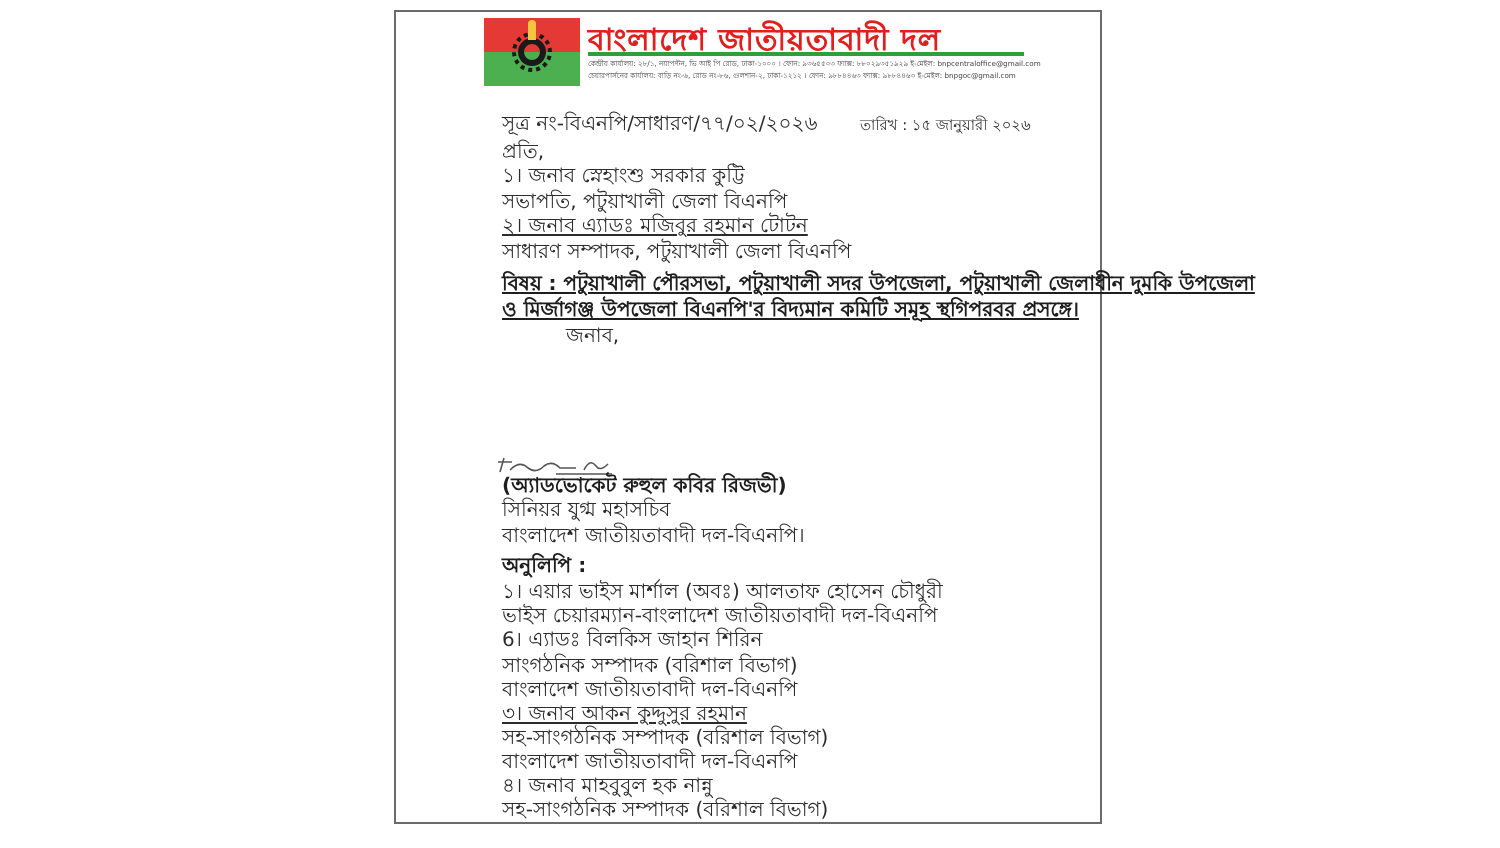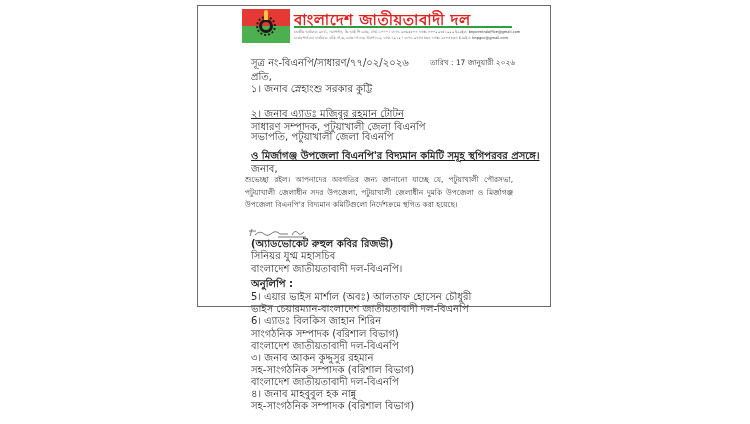--- a/index.html
+++ b/index.html
@@ -13,21 +13,21 @@
       position: relative;
       overflow: hidden;
       font-family: "DejaVu Sans", "Liberation Sans", sans-serif;
       color: #2a2a2a;
     }
     .page {
       position: absolute;
       left: 197px;
       top: 5px;
       width: 354px;
-      height: 302px;
+      height: 407px;
       border: 1.5px solid #6b6b6b;
       box-sizing: border-box;
       background: #ffffff;
     }
     .letterhead {
       position: absolute;
       left: 44px;
       top: 3px;
       width: 270px;
       height: 36px;
@@ -151,46 +151,46 @@
       <div class="gear"></div>
       <div class="torch"></div>
     </div>
     <div class="party-name">বাংলাদেশ জাতীয়তাবাদী দল</div>
     <div class="party-rule"></div>
     <div class="addr l1">কেন্দ্রীয় কার্যালয়: ২৮/১, নয়াপল্টন, ভি আই পি রোড, ঢাকা-১০০০ । ফোন: ৯৩৬৫৫০৩ ফ্যাক্স: ৮৮০২৯৩৫১৯২৯ ই-মেইল: bnpcentraloffice@gmail.com</div>
     <div class="addr l2">চেয়ারপার্সনের কার্যালয়: বাড়ি নং-৬, রোড নং-৮৬, গুলশান-২, ঢাকা-১২১২ । ফোন: ৯৮৮৪৪৬৩ ফ্যাক্স: ৯৮৮৪৪৬৩ ই-মেইল: bnpgoc@gmail.com</div>
   </div>
 
   <div class="line" style="top:52px;">সূত্র নং-বিএনপি/সাধারণ/৭৭/০২/২০২৬</div>
-  <div class="date" style="top:52px;">তারিখ : 17 জানুয়ারী ২০২৬</div>
+  <div class="date" style="top:52px;">তারিখ : ১৫ জানুয়ারী ২০২৬</div>
 
   <div class="line" style="top:66px;">প্রতি,</div>
   <div class="line" style="top:78px;text-align:right;">১। জনাব স্নেহাংশু সরকার কুট্টি</div>
-  <div class="line" style="top:91px;margin-top:35px;">সভাপতি, পটুয়াখালী জেলা বিএনপি</div>
+  <div class="line" style="top:91px;">সভাপতি, পটুয়াখালী জেলা বিএনপি</div>
   <div class="line" style="top:103px;text-decoration:underline;">২। জনাব এ্যাডঃ মজিবুর রহমান টোটন</div>
   <div class="line" style="top:116px;">সাধারণ সম্পাদক, পটুয়াখালী জেলা বিএনপি</div>
 
+  <div class="line subject" style="top:132px;">বিষয় : পটুয়াখালী পৌরসভা, পটুয়াখালী সদর উপজেলা, পটুয়াখালী জেলাধীন দুমকি উপজেলা</div>
   <div class="line subject" style="top:145px;">ও মির্জাগঞ্জ উপজেলা বিএনপি'র বিদ্যমান কমিটি সমূহ স্থগিপরবর প্রসঙ্গে।</div>
 
-  <div class="line" style="top:158px;">জনাব,</div>
-  <div class="justify" style="top:168px;">শুভেচ্ছা রইল। আপনাদের অবগতির জন্য জানানো যাচ্ছে যে, পটুয়াখালী পৌরসভা, পটুয়াখালী জেলাধীন সদর উপজেলা, পটুয়াখালী জেলাধীন দুমকি উপজেলা ও মির্জাগঞ্জ উপজেলা বিএনপি'র বিদ্যমান কমিটিগুলো নির্দেশক্রমে স্থগিত করা হয়েছে।</div>
+  <div class="line" style="top:158px;margin-left:32px;">জনাব,</div>
 
   <svg class="signature" viewBox="0 0 60 12">
     <path d="M2 9 L4 2 M1 4 L8 4 M7 8 Q12 3 16 7 Q20 10 24 6 Q28 3 32 7 L40 7 M44 8 Q47 2 50 6 Q52 9 56 5 M30 10 L58 10" stroke="#555" stroke-width="0.8" fill="none"></path>
   </svg>
 
   <div class="line bold" style="top:233px;">(অ্যাডভোকেট রুহুল কবির রিজভী)</div>
   <div class="line" style="top:245px;">সিনিয়র যুগ্ম মহাসচিব</div>
   <div class="line" style="top:258px;">বাংলাদেশ জাতীয়তাবাদী দল-বিএনপি।</div>
 
   <div class="line bold" style="top:273px;">অনুলিপি :</div>
-  <div class="line" style="top:286px;">5। এয়ার ভাইস মার্শাল (অবঃ) আলতাফ হোসেন চৌধুরী</div>
+  <div class="line" style="top:286px;">১। এয়ার ভাইস মার্শাল (অবঃ) আলতাফ হোসেন চৌধুরী</div>
   <div class="line" style="top:298px;">ভাইস চেয়ারম্যান-বাংলাদেশ জাতীয়তাবাদী দল-বিএনপি</div>
   <div class="line" style="top:310px;">6। এ্যাডঃ বিলকিস জাহান শিরিন</div>
   <div class="line" style="top:323px;">সাংগঠনিক সম্পাদক (বরিশাল বিভাগ)</div>
   <div class="line" style="top:335px;">বাংলাদেশ জাতীয়তাবাদী দল-বিএনপি</div>
-  <div class="line" style="top:347px;">৩। জনাব আকন কুদ্দুসুর রহমান</div>
+  <div class="line" style="top:347px;text-decoration:underline;">৩। জনাব আকন কুদ্দুসুর রহমান</div>
   <div class="line" style="top:359px;">সহ-সাংগঠনিক সম্পাদক (বরিশাল বিভাগ)</div>
   <div class="line" style="top:371px;">বাংলাদেশ জাতীয়তাবাদী দল-বিএনপি</div>
   <div class="line" style="top:383px;">৪। জনাব মাহবুবুল হক নান্নু</div>
   <div class="line" style="top:395px;">সহ-সাংগঠনিক সম্পাদক (বরিশাল বিভাগ)</div>
 
 </div>
 
 </body></html>

